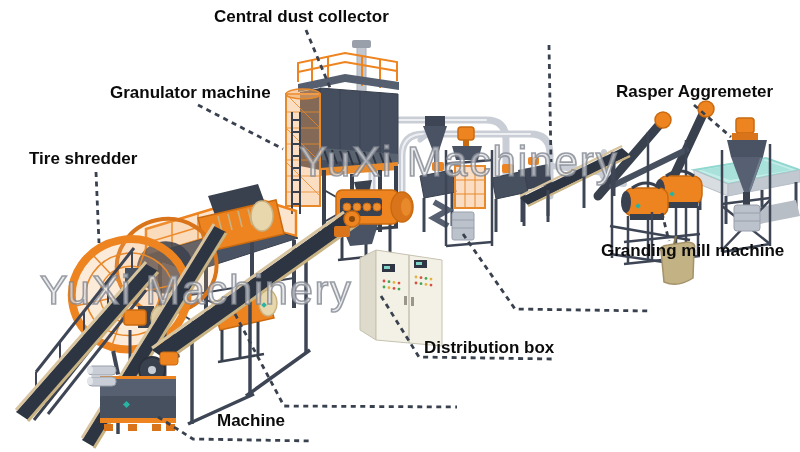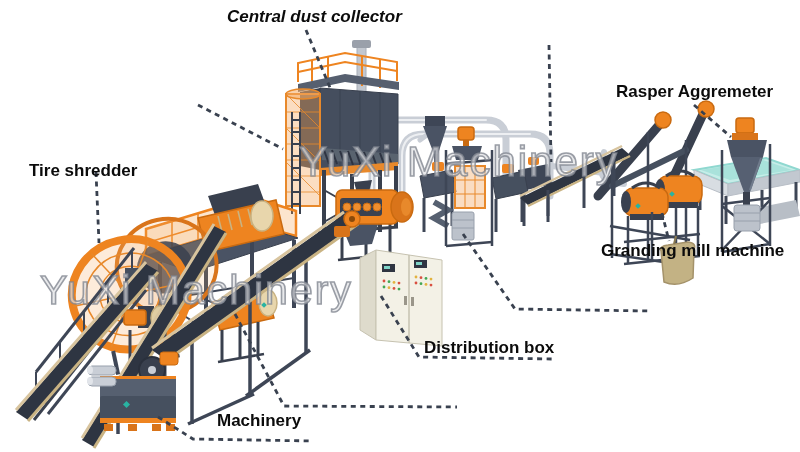--- a/index.html
+++ b/index.html
@@ -14,25 +14,25 @@
     -webkit-text-stroke:1.6px rgba(128,133,143,0.78);
     text-shadow:0 0 1px rgba(128,133,143,0.35);
     white-space:nowrap;pointer-events:none;line-height:1;
   }
   .wm-1{left:299px;top:141px;}
   .wm-2{left:40px;top:270px;font-size:41px;}
   .lbl{
     position:absolute;z-index:3;font-weight:700;font-size:17px;color:#0b0b0b;
     white-space:nowrap;pointer-events:none;line-height:1.05;
   }
-  .lbl-cdc{left:227px;top:8px;font-style:italic;}
+  .lbl-cdc{left:214px;top:8px;}
   .lbl-vgs{left:421px;top:23px;}
   .lbl-gran{left:110px;top:84px;}
   .lbl-cyc{left:616px;top:83px;}
-  .lbl-tire{left:29px;top:162px;}
+  .lbl-tire{left:29px;top:150px;}
   .lbl-gmm{left:583px;top:242px;margin-left:18px;}
   .lbl-fib{left:523px;top:290px;}
   .lbl-dist{left:424px;top:339px;}
   .lbl-rasp{left:312px;top:387px;}
   .lbl-deb{left:217px;top:412px;}
 </style>
 </head>
 <body>
 
 <div id="stage">
@@ -436,18 +436,19 @@
     <polyline points="381,296 419,357 553,359"></polyline>
     <polyline points="235,314 284,406 457,407"></polyline>
     <polyline points="158,417 193,439 313,441"></polyline>
   </g>
 </svg>
 
   <div class="watermark wm-1">YuXi Machinery</div>
   <div class="watermark wm-2">YuXi Machinery</div>
 
   <div class="lbl lbl-cdc">Central dust collector</div>
+  <div class="lbl lbl-gran">Granulator machine</div>
   <div class="lbl lbl-cyc">Rasper Aggremeter</div>
   <div class="lbl lbl-tire">Tire shredder</div>
   <div class="lbl lbl-gmm">Granding mill machine</div>
   <div class="lbl lbl-dist">Distribution box</div>
-  <div class="lbl lbl-deb">Machinery</div>
+  <div class="lbl lbl-deb">Machine</div>
 </div>
 
 </body></html>

